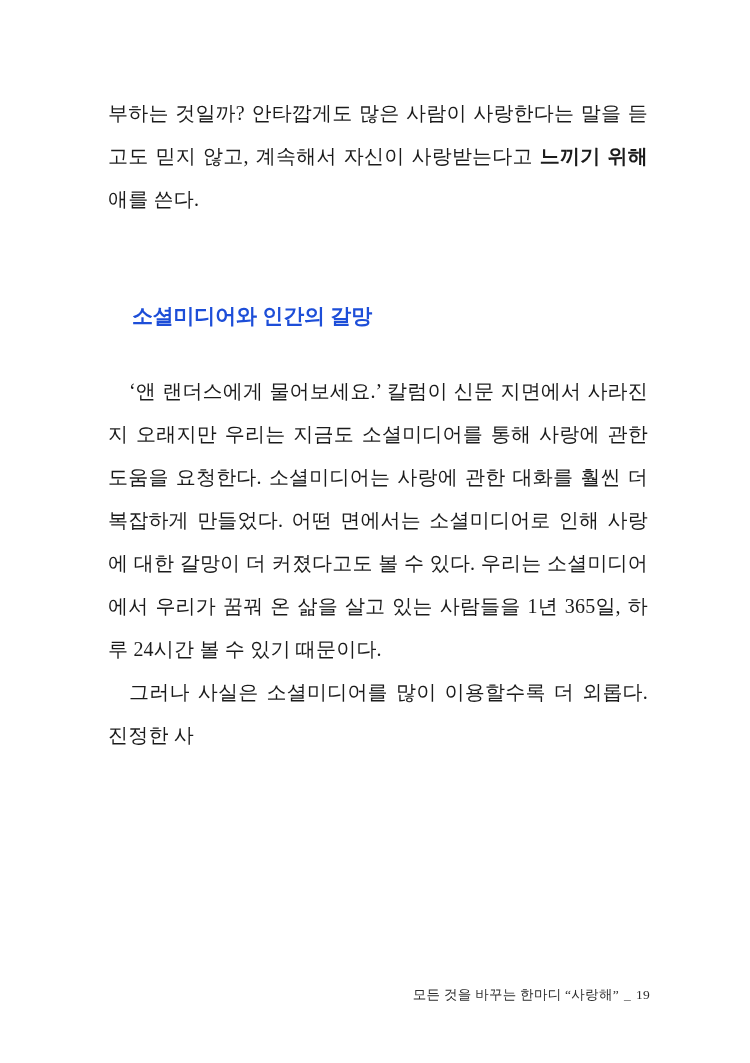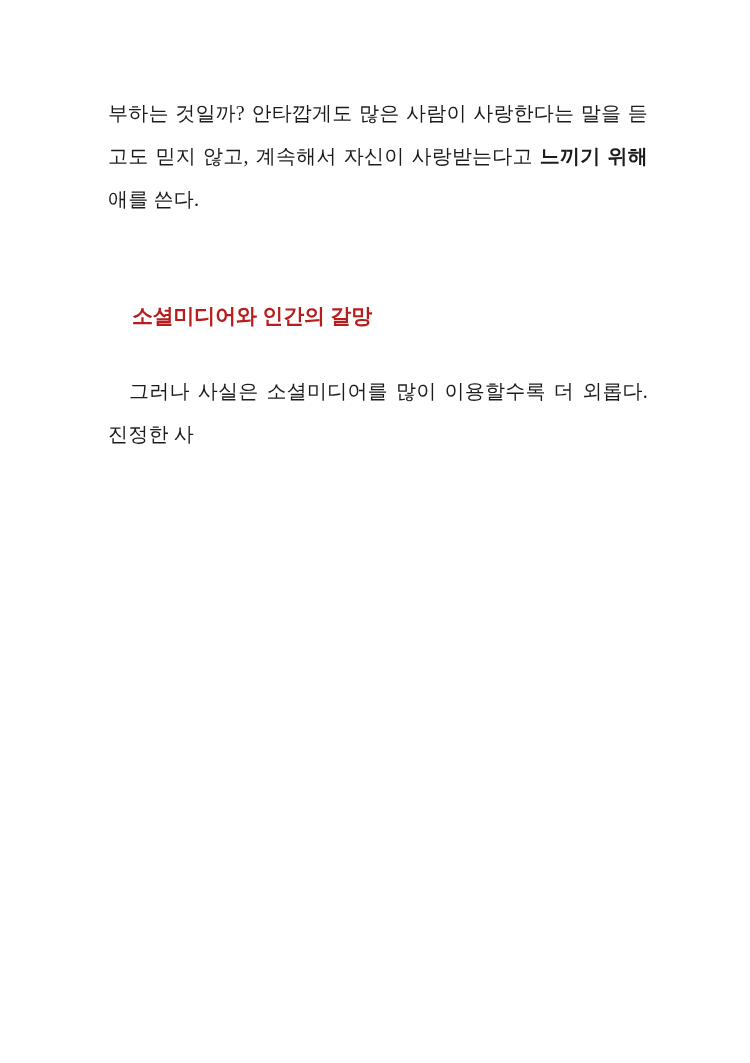--- a/index.html
+++ b/index.html
@@ -67,21 +67,25 @@
   }
 </style>
 </head>
 <body>
 
 <div class="page">
   <div class="content">
 
     <p class="para p-intro"><span>부하는 것일까? 안타깝게도 많은 사람이 사랑한다는 말을 듣고도 믿지 않고, 계속해서 자신이 사랑받는다고 </span><span class="em">느끼기 위해</span><span> 애를 쓴다.</span></p>
 
-    <h2 class="heading" style="color: #b91c1c;">소셜미디어와 인간의 갈망</h2>
+    <h2 class="heading" style="color: #1d4ed8;">소셜미디어와 인간의 갈망</h2>
 
     <div class="body-block">
+      <p class="para">‘앤 랜더스에게 물어보세요.’ 칼럼이 신문 지면에서 사라진 지 오래지만 우리는 지금도 소셜미디어를 통해 사랑에 관한 도움을 요청한다. 소셜미디어는 사랑에 관한 대화를 훨씬 더 복잡하게 만들었다. 어떤 면에서는 소셜미디어로 인해 사랑에 대한 갈망이 더 커졌다고도 볼 수 있다. 우리는 소셜미디어에서 우리가 꿈꿔 온 삶을 살고 있는 사람들을 1년 365일, 하루 24시간 볼 수 있기 때문이다.</p>
       <p class="para">그러나 사실은 소셜미디어를 많이 이용할수록 더 외롭다. 진정한 사</p>
     </div>
 
   </div>
 
+  <div class="footer">
+    <span>모든 것을 바꾸는 한마디 “사랑해”</span><span class="sep">_</span><span>19</span>
+  </div>
 </div>
 
 </body></html>

